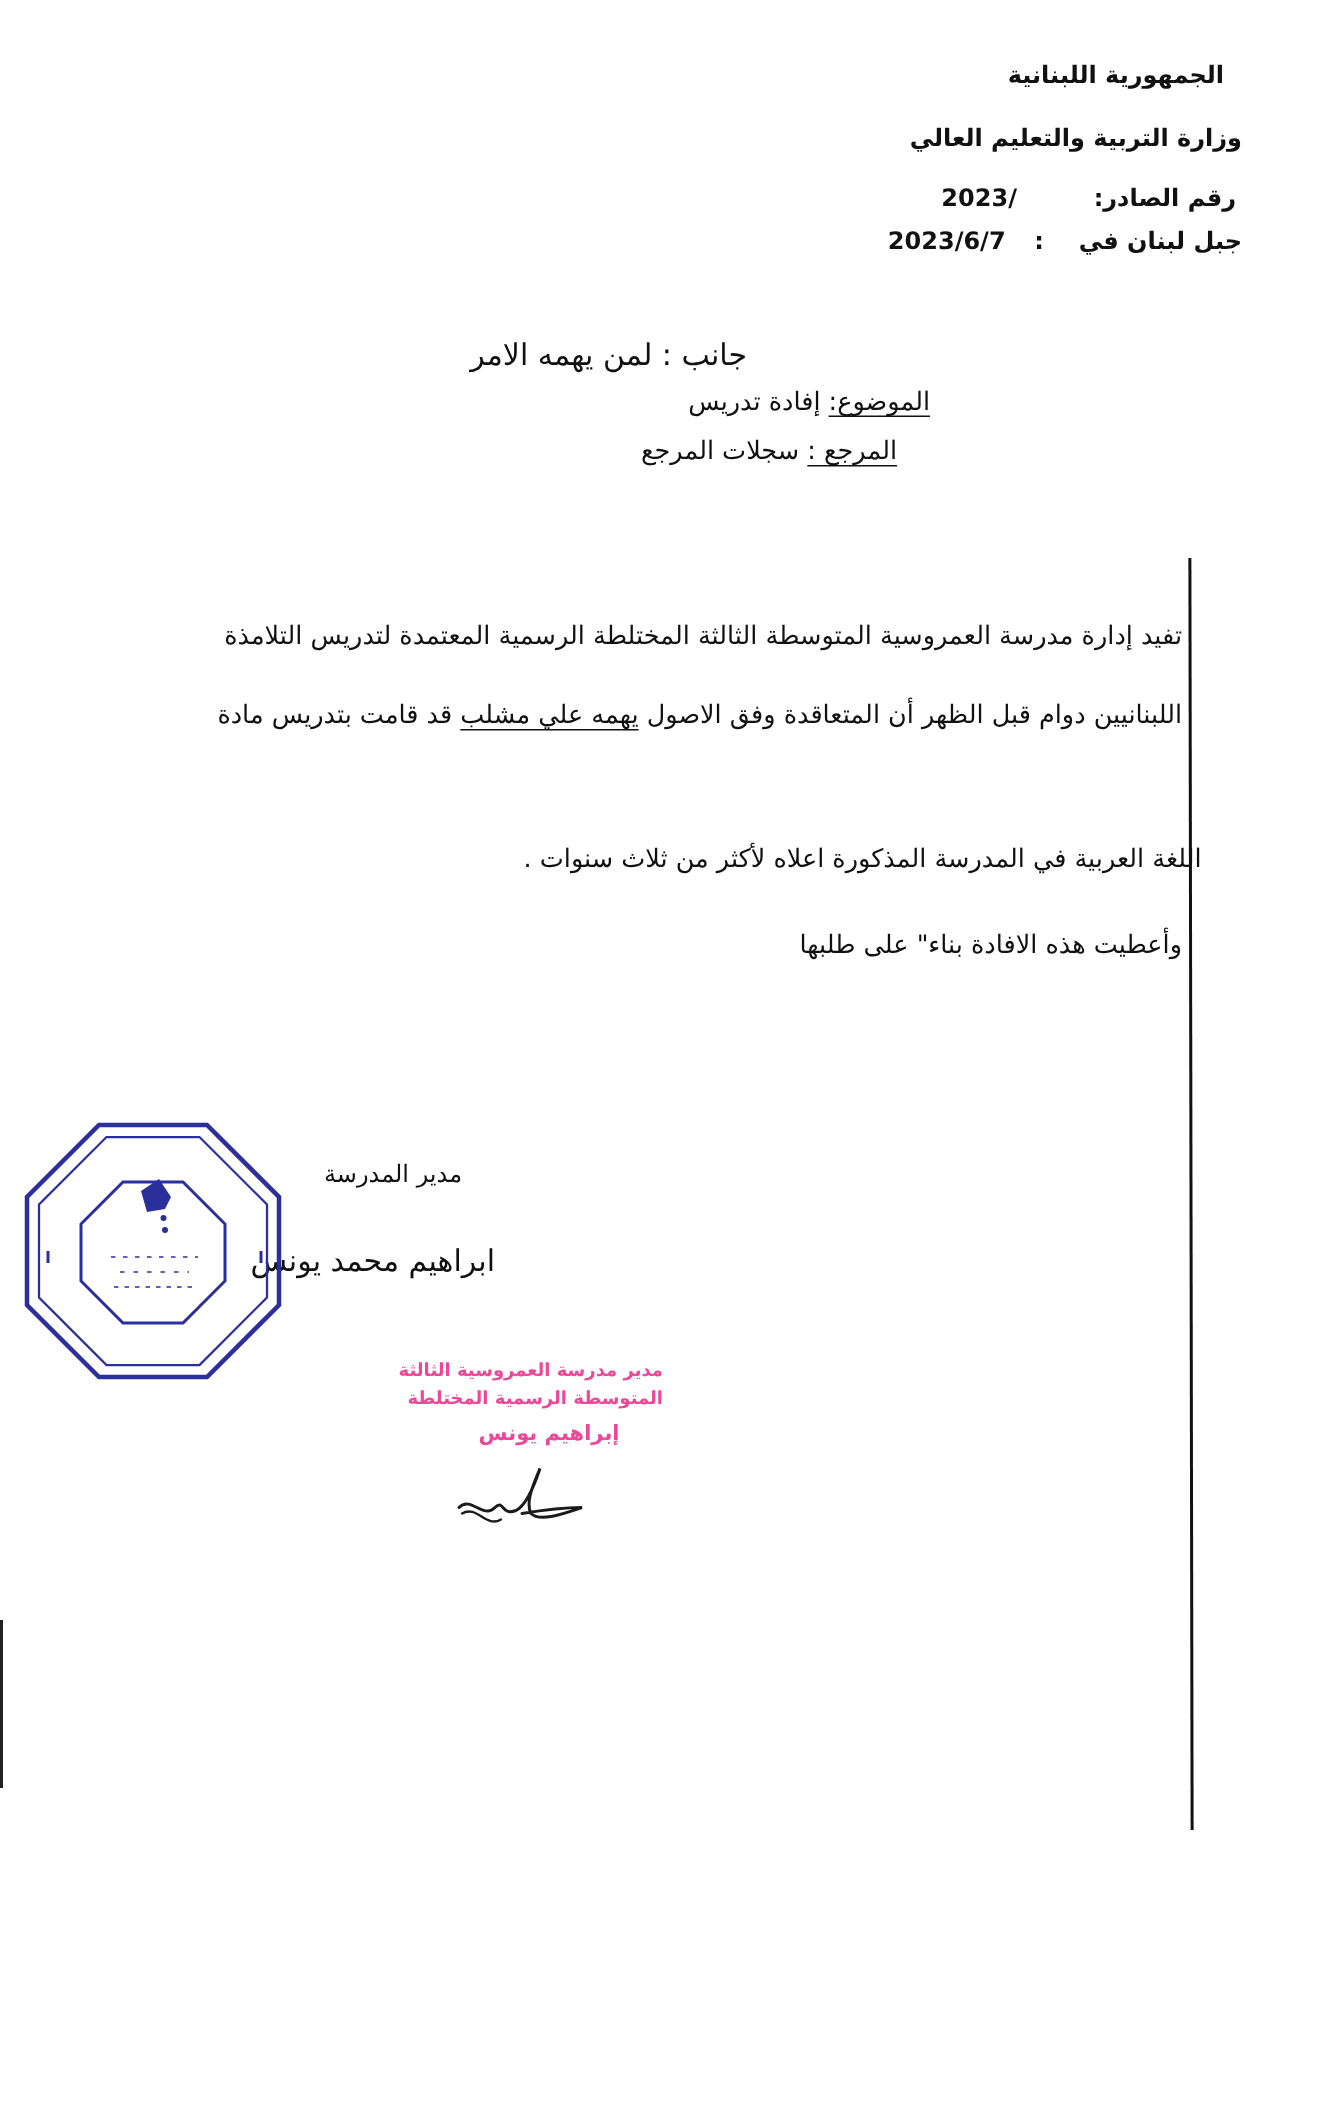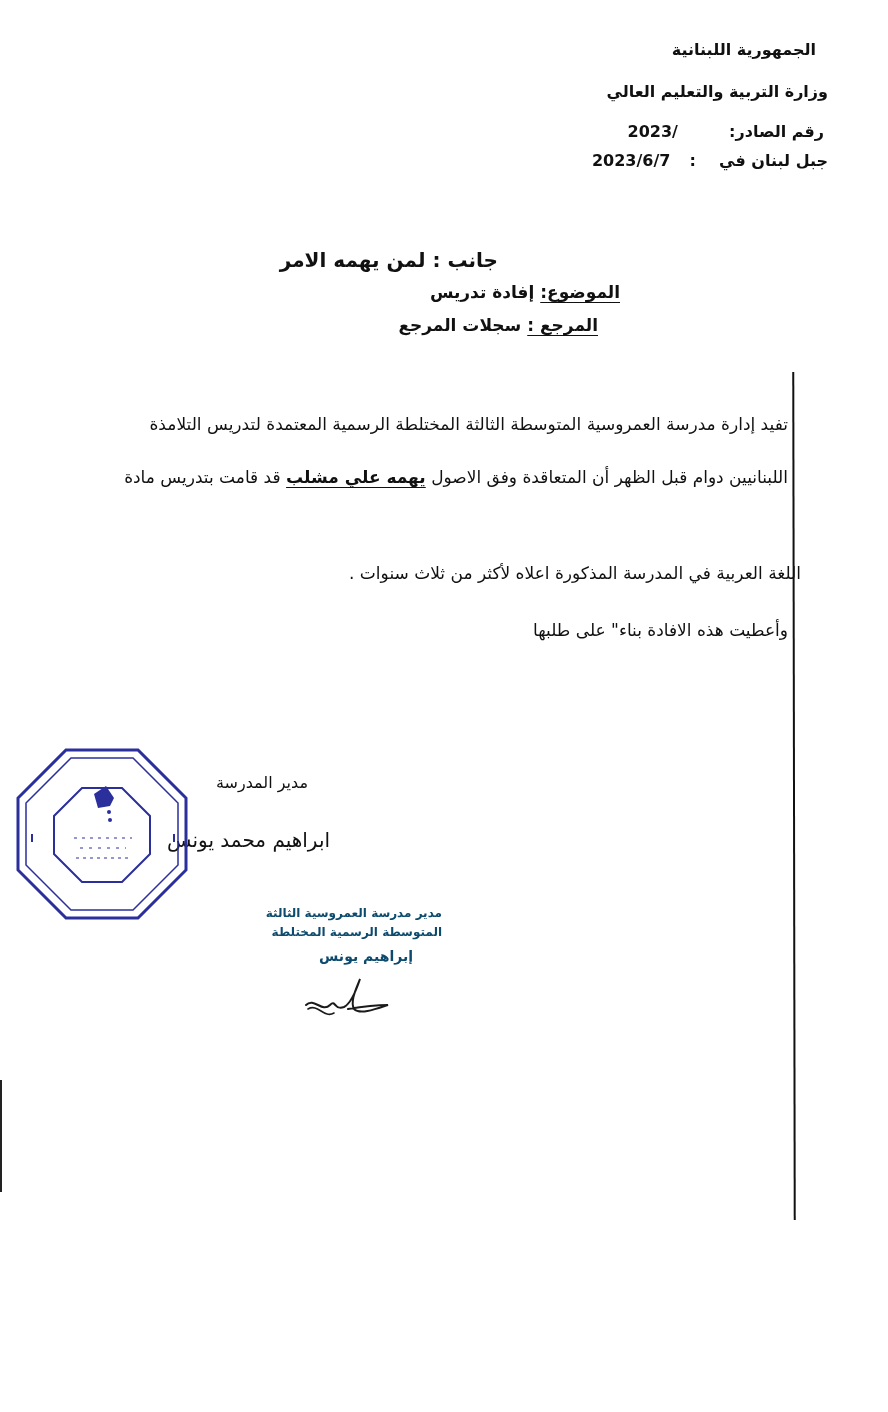--- a/index.html
+++ b/index.html
@@ -1,26 +1,26 @@
 <!DOCTYPE html>
 <html><head>
 <meta charset="utf-8">
 <style>
   html, body { margin:0; padding:0; background:#ffffff; }
   body { width:888px; height:1412px; position:relative; overflow:hidden;
          font-family:"DejaVu Sans", sans-serif; color:#111; }
   .rtl { direction:rtl; unicode-bidi:embed; position:absolute; white-space:nowrap; }
-  .bold { font-weight:bold;margin-top:24px; }
+  .bold { font-weight:normal; }
   .hdr { font-size:16px; font-weight:bold; }
   .rule-right { position:absolute; left:793px; top:372px; width:2px; height:848px; background:#111; transform:skewX(0.1deg); }
   .rule-left { position:absolute; left:0px; top:1080px; width:2px; height:112px; background:#222; }
   .body-line { font-size:17px; }
   .u { text-decoration:underline; text-underline-offset:4px;text-align:right; }
   .stamp { position:absolute; left:14px; top:746px; width:176px; height:176px; }
-  .stamp-text { position:absolute; direction:rtl; white-space:nowrap; color:#0c4a6e; font-size:12px; font-weight:bold; letter-spacing:0.5px; }
+  .stamp-text { position:absolute; direction:rtl; white-space:nowrap; color:#ec4899; font-size:12px; font-weight:bold; letter-spacing:0.5px; }
   .sig { position:absolute; left:300px; top:975px; width:90px; height:48px; }
 </style>
 </head>
 <body>
 
 <div class="rtl hdr" style="right:72px; top:40px;">الجمهورية اللبنانية</div>
 <div class="rtl hdr" style="right:60px; top:82px;">وزارة التربية والتعليم العالي</div>
 
 <div class="rtl hdr" style="right:64px; top:122px;">
   <span>رقم الصادر:</span>

